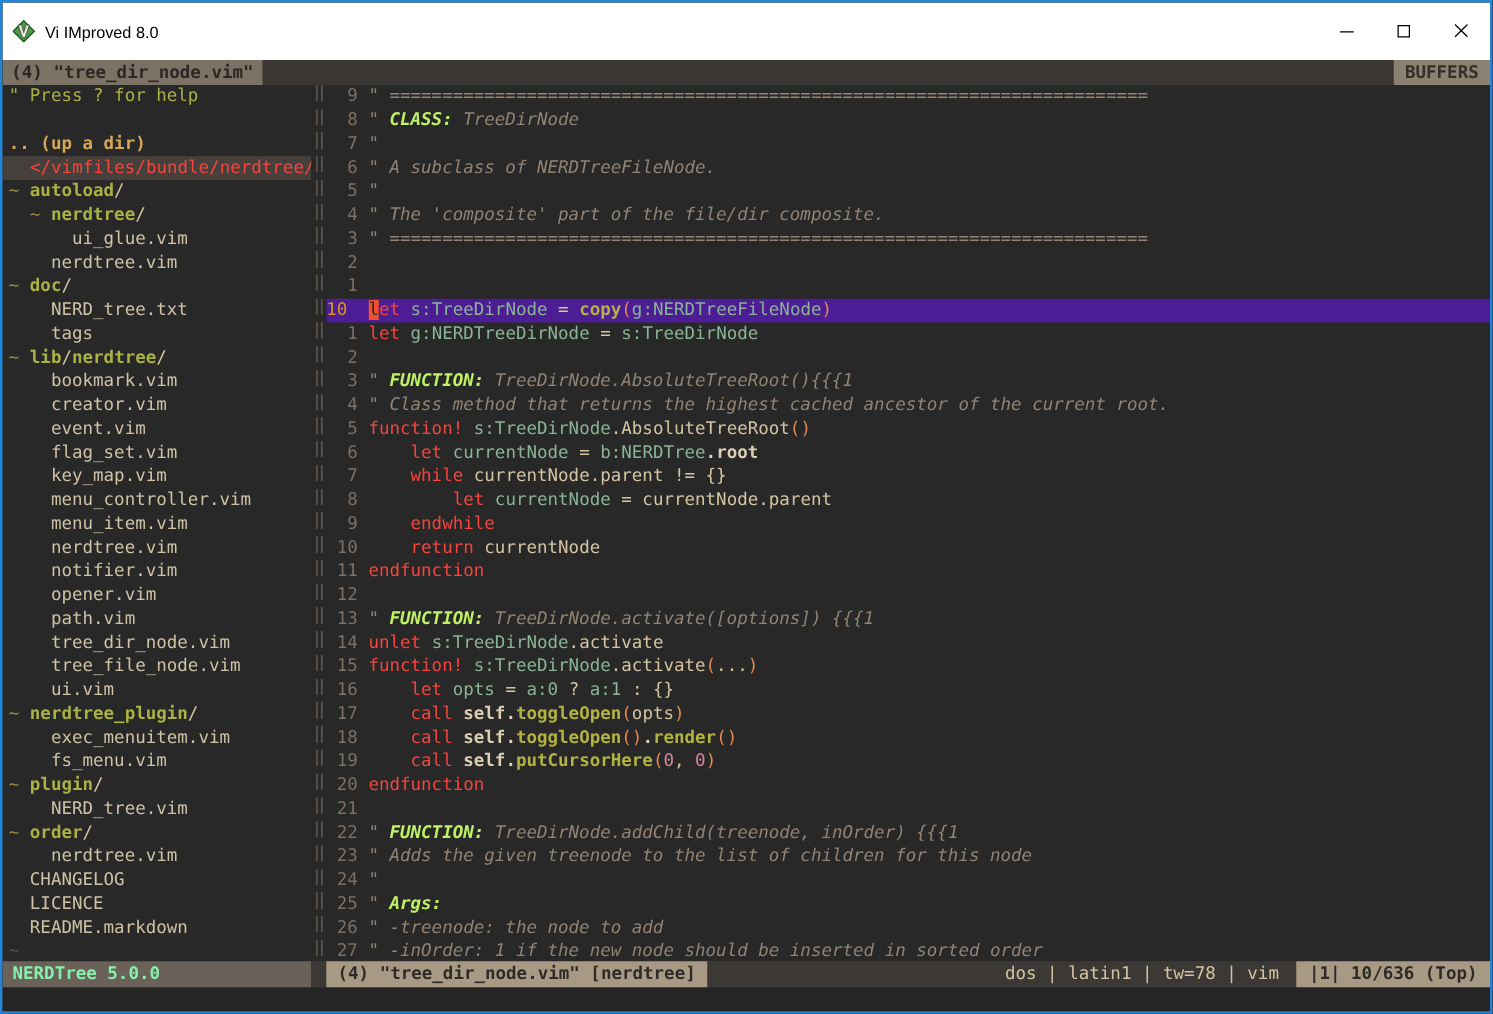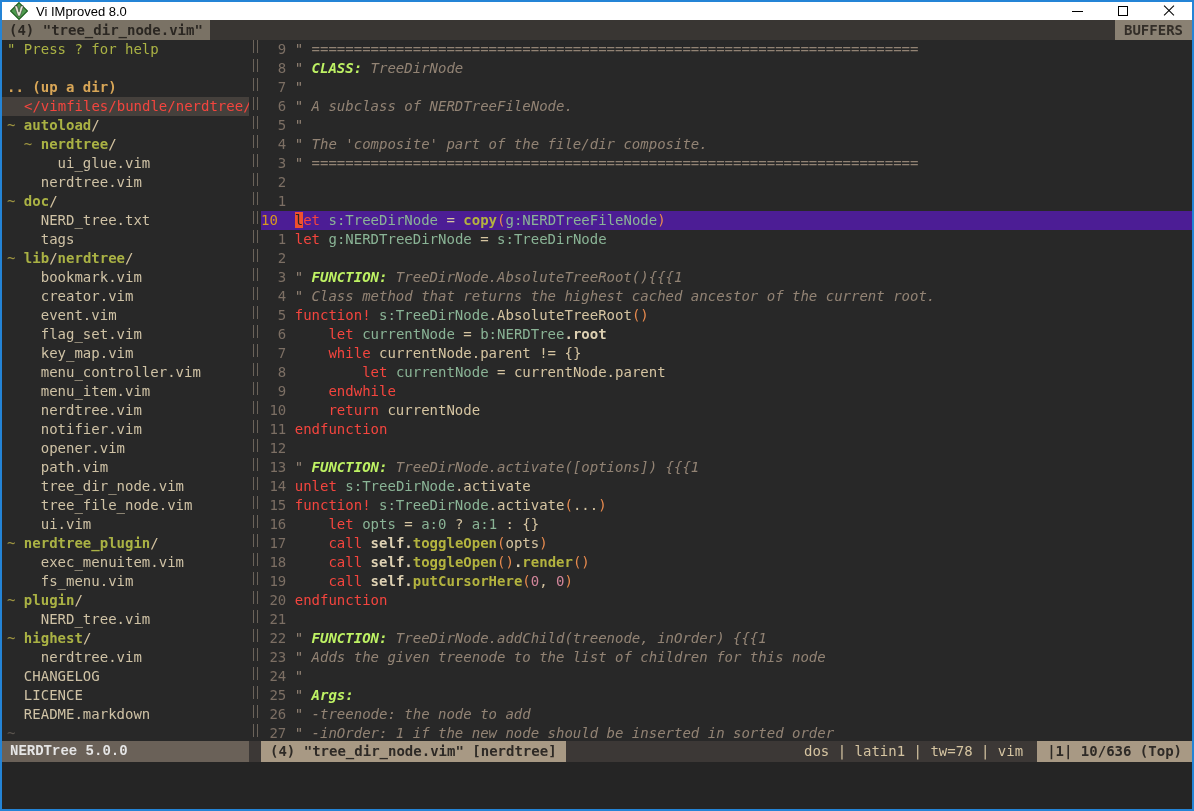--- a/index.html
+++ b/index.html
@@ -7,21 +7,21 @@
   body{
     font-family:"DejaVu Sans Mono", monospace;
     font-size:14px;
     background:#282828;
     border:2px solid #2484d6;
     display:flex; flex-direction:column;
     overflow:hidden;
   }
   
   .titlebar{
-    height:18px; background:#ffffff; color:#000;
+    height:46px; background:#ffffff; color:#000;
     display:flex; align-items:center; flex:0 0 auto;
     font-family:"Liberation Sans", sans-serif; font-size:13px;
   }
   .titlebar .app-icon{ width:18px; height:18px; margin:0 8px 0 8px; flex:0 0 auto; }
   .titlebar .title-text{ flex:1 1 auto; }
   .win-btn{ width:46px; height:28px; display:flex; align-items:center; justify-content:center; }
   .glyph-min{ width:11px; height:1px; background:#000; display:block; }
   .glyph-max{ width:10px; height:10px; border:1px solid #000; display:block; }
   .glyph-close{ position:relative; width:12px; height:12px; display:block; }
   .glyph-close::before,.glyph-close::after{
@@ -68,21 +68,21 @@
   
   .help{ color:#aab244; }
   .up{ color:#d8a657; font-weight:bold; }
   .root{ color:#f4453e; }
   .tld{ color:#9d9440; }
   .dir{ color:#aab244; font-weight:bold; }
   .file{ color:#cfc2a5; }
   .eob{ color:#5a544e; }
   
   .statusline{ height:21px; line-height:21px; display:flex; flex:0 0 auto; white-space:pre; }
-  .st-tree{ width:247px; flex:0 0 auto; background:#6a6158; color:#e5e5e5; font-weight:bold; padding-left:8px;font-family:Liberation Mono, monospace; }
+  .st-tree{ width:247px; flex:0 0 auto; background:#6a6158; color:#86efac; font-weight:bold; padding-left:8px; }
   .st-stub{ width:12px; flex:0 0 auto; background:#3c3836; }
   .st-file{ background:#a89984; color:#2e2a26; font-weight:bold; padding:0 9px; }
   .st-fill{ flex:1 1 auto; background:#3c3836; }
   .st-flags{ background:#3c3836; color:#d5c4a1; padding-right:14px; }
   .st-pos{ background:#a89984; color:#2e2a26; font-weight:bold; padding:0 10px;text-align:right; }
   
   .cmdline{ flex:1 1 auto; background:#252525; }
 </style>
 </head>
 <body>
@@ -136,21 +136,21 @@
       <div class="row"><span class="file">    opener.vim</span></div>
       <div class="row"><span class="file">    path.vim</span></div>
       <div class="row"><span class="file">    tree_dir_node.vim</span></div>
       <div class="row"><span class="file">    tree_file_node.vim</span></div>
       <div class="row"><span class="file">    ui.vim</span></div>
       <div class="row"><span class="tld">~ </span><span class="dir">nerdtree_plugin</span><span class="fg">/</span></div>
       <div class="row"><span class="file">    exec_menuitem.vim</span></div>
       <div class="row"><span class="file">    fs_menu.vim</span></div>
       <div class="row"><span class="tld">~ </span><span class="dir">plugin</span><span class="fg">/</span></div>
       <div class="row"><span class="file">    NERD_tree.vim</span></div>
-      <div class="row"><span class="tld">~ </span><span class="dir">highest</span><span class="fg">/</span></div>
+      <div class="row"><span class="tld">~ </span><span class="dir">order</span><span class="fg">/</span></div>
       <div class="row"><span class="file">    nerdtree.vim</span></div>
       <div class="row"><span class="file">  CHANGELOG</span></div>
       <div class="row"><span class="file">  LICENCE</span></div>
       <div class="row"><span class="file">  README.markdown</span></div>
       <div class="row"><span class="eob">~</span></div>
     </div>
   <div class="vsep"></div>
   <div class="code-pane">
       <div class="row"><span class="lnr">  9 </span><span class="cm">" ========================================================================</span></div>
       <div class="row"><span class="lnr">  8 </span><span class="cm">" </span><span class="cmb">CLASS:</span><span class="cm"> TreeDirNode</span></div>

